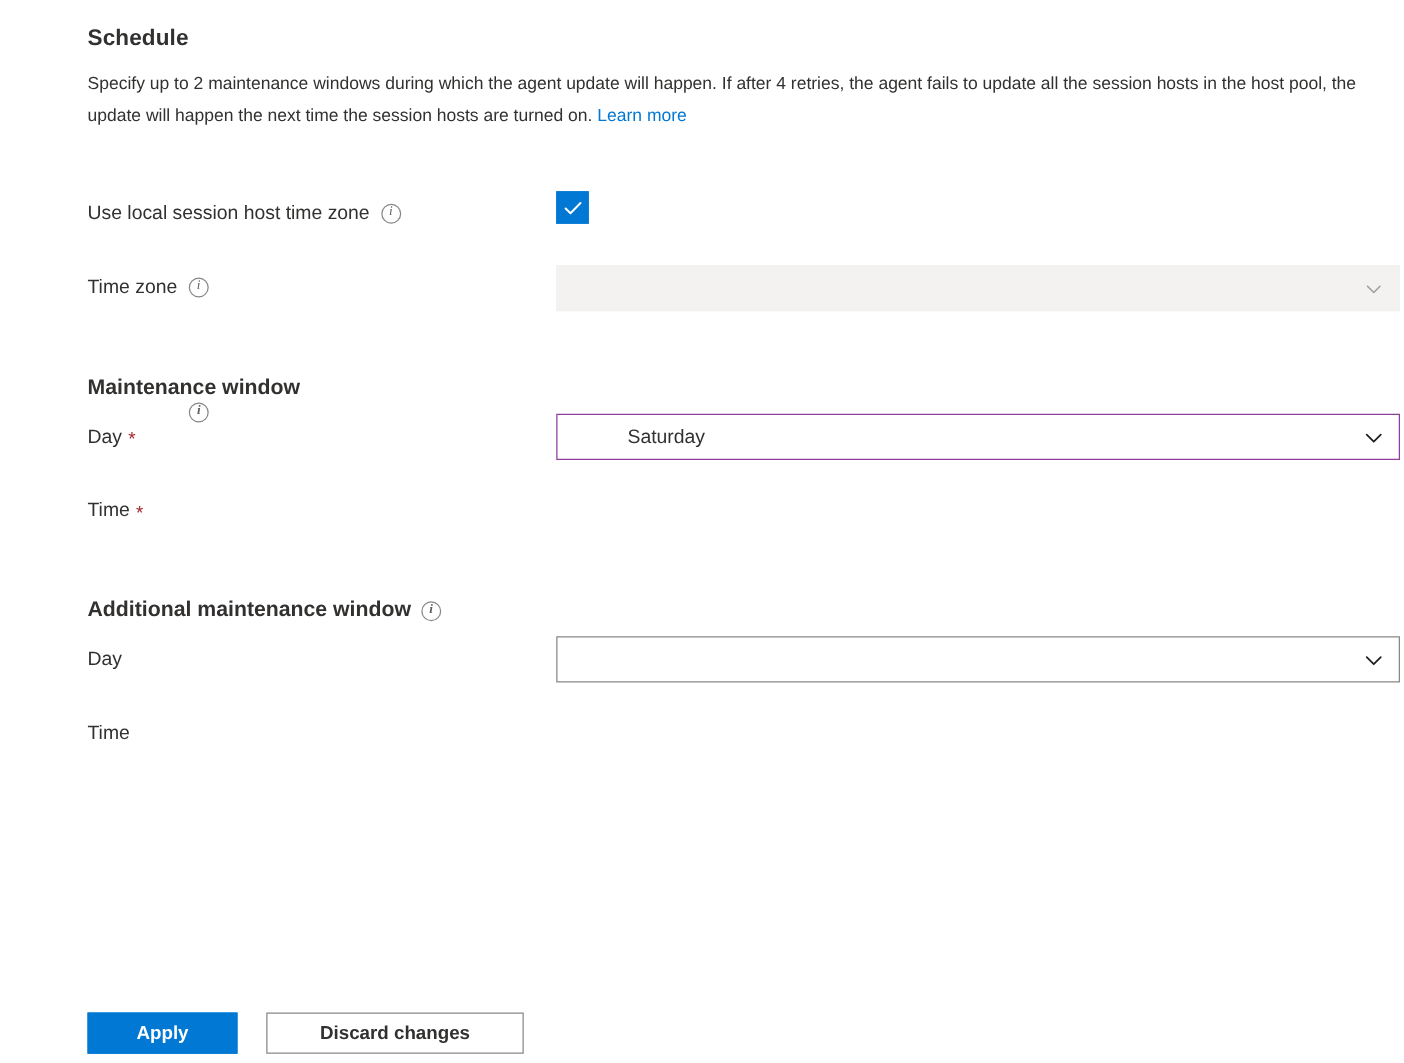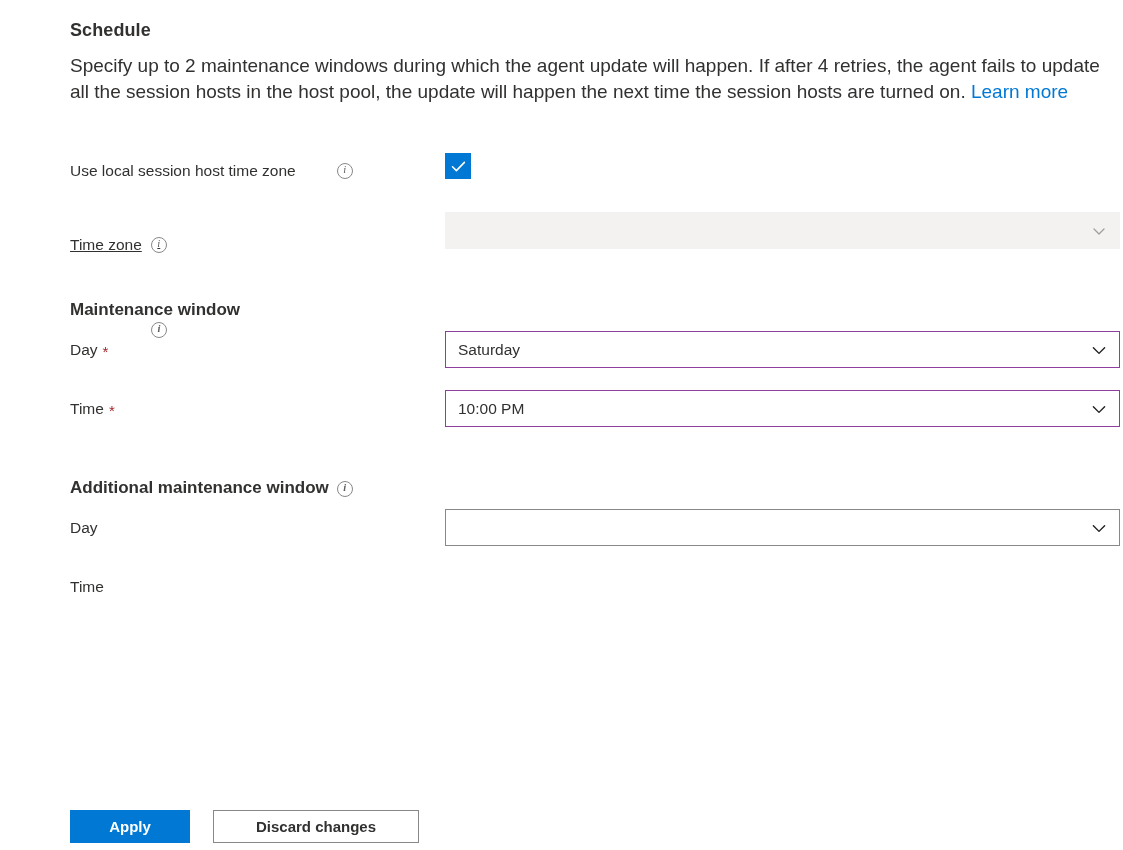--- a/index.html
+++ b/index.html
@@ -34,21 +34,21 @@
     color: #323130;
     letter-spacing: 0.1px;
     line-height: 24px;
   }
 
   .description {
     position: absolute;
     left: 22px;
     top: 53px;
     width: 1052px;
-    font-size: 19px;
+    font-size: 14px;
     line-height: 26px;
     color: #323130;
     font-weight: 400;
   }
   .description .link {
     color: #0078d4;
     text-decoration: none;
     cursor: pointer;
   }
 
@@ -200,34 +200,34 @@
 <body>
 
 <div class="page">
 
   <div class="section-title">Schedule</div>
 
   <div class="description">
     <span>Specify up to 2 maintenance windows during which the agent update will happen. If after 4 retries, the agent fails to update all the session hosts in the host pool, the update will happen the next time the session hosts are turned on. </span><a class="link" href="#">Learn more</a>
   </div>
 
-  <div class="row-label" style="top:161px;gap:32px;">
+  <div class="row-label" style="top:161px;">
     <span>Use local session host time zone</span>
     <span class="info-icon">
       <span>i</span>
     </span>
   </div>
 
   <div class="checkbox">
     <svg width="17" height="17" viewBox="0 0 17 17" fill="none">
       <path d="M2.5 8.8 L6.4 12.6 L14.4 4.4" stroke="#ffffff" stroke-width="1.6" fill="none" stroke-linecap="round" stroke-linejoin="round"></path>
     </svg>
   </div>
 
-  <div class="row-label" style="top:235px;text-decoration:underline;">
+  <div class="row-label" style="top:220px;">
     <span>Time zone</span>
     <span class="info-icon">
       <span>i</span>
     </span>
   </div>
 
   <div class="dropdown disabled" style="top:212px;">
     <div class="value"></div>
     <div class="chev">
       <svg width="16" height="16" viewBox="0 0 16 16" fill="none" stroke="#a19f9d" stroke-width="1.3" stroke-linecap="round" stroke-linejoin="round">
@@ -241,42 +241,34 @@
     <span class="info-icon">
       <span>i</span>
     </span>
   </div>
 
   <div class="row-label" style="top:340px;">
     <span>Day</span>
     <span class="req-star">*</span>
   </div>
 
-  <div class="dropdown modified" style="top:331px;">
+  <div class="dropdown modified" style="top:331px;padding-left:44px;">
     <div class="value">Saturday</div>
     <div class="chev">
       <svg width="18" height="18" viewBox="0 0 16 16" fill="none" stroke="#201f1e" stroke-width="1.25" stroke-linecap="round" stroke-linejoin="round">
         <path d="M3 6 L8 11 L13 6"></path>
       </svg>
     </div>
   </div>
 
   <div class="row-label" style="top:399px;">
     <span>Time</span>
     <span class="req-star">*</span>
   </div>
 
-  <div class="dropdown modified" style="top:390px;">
-    <div class="value">10:00 PM</div>
-    <div class="chev">
-      <svg width="18" height="18" viewBox="0 0 16 16" fill="none" stroke="#201f1e" stroke-width="1.25" stroke-linecap="round" stroke-linejoin="round">
-        <path d="M3 6 L8 11 L13 6"></path>
-      </svg>
-    </div>
-  </div>
 
   <div class="subhead" style="top:477px;">
     <span>Additional maintenance window</span>
     <span class="info-icon">
       <span>i</span>
     </span>
   </div>
 
   <div class="row-label" style="top:518px;">
     <span>Day</span>

